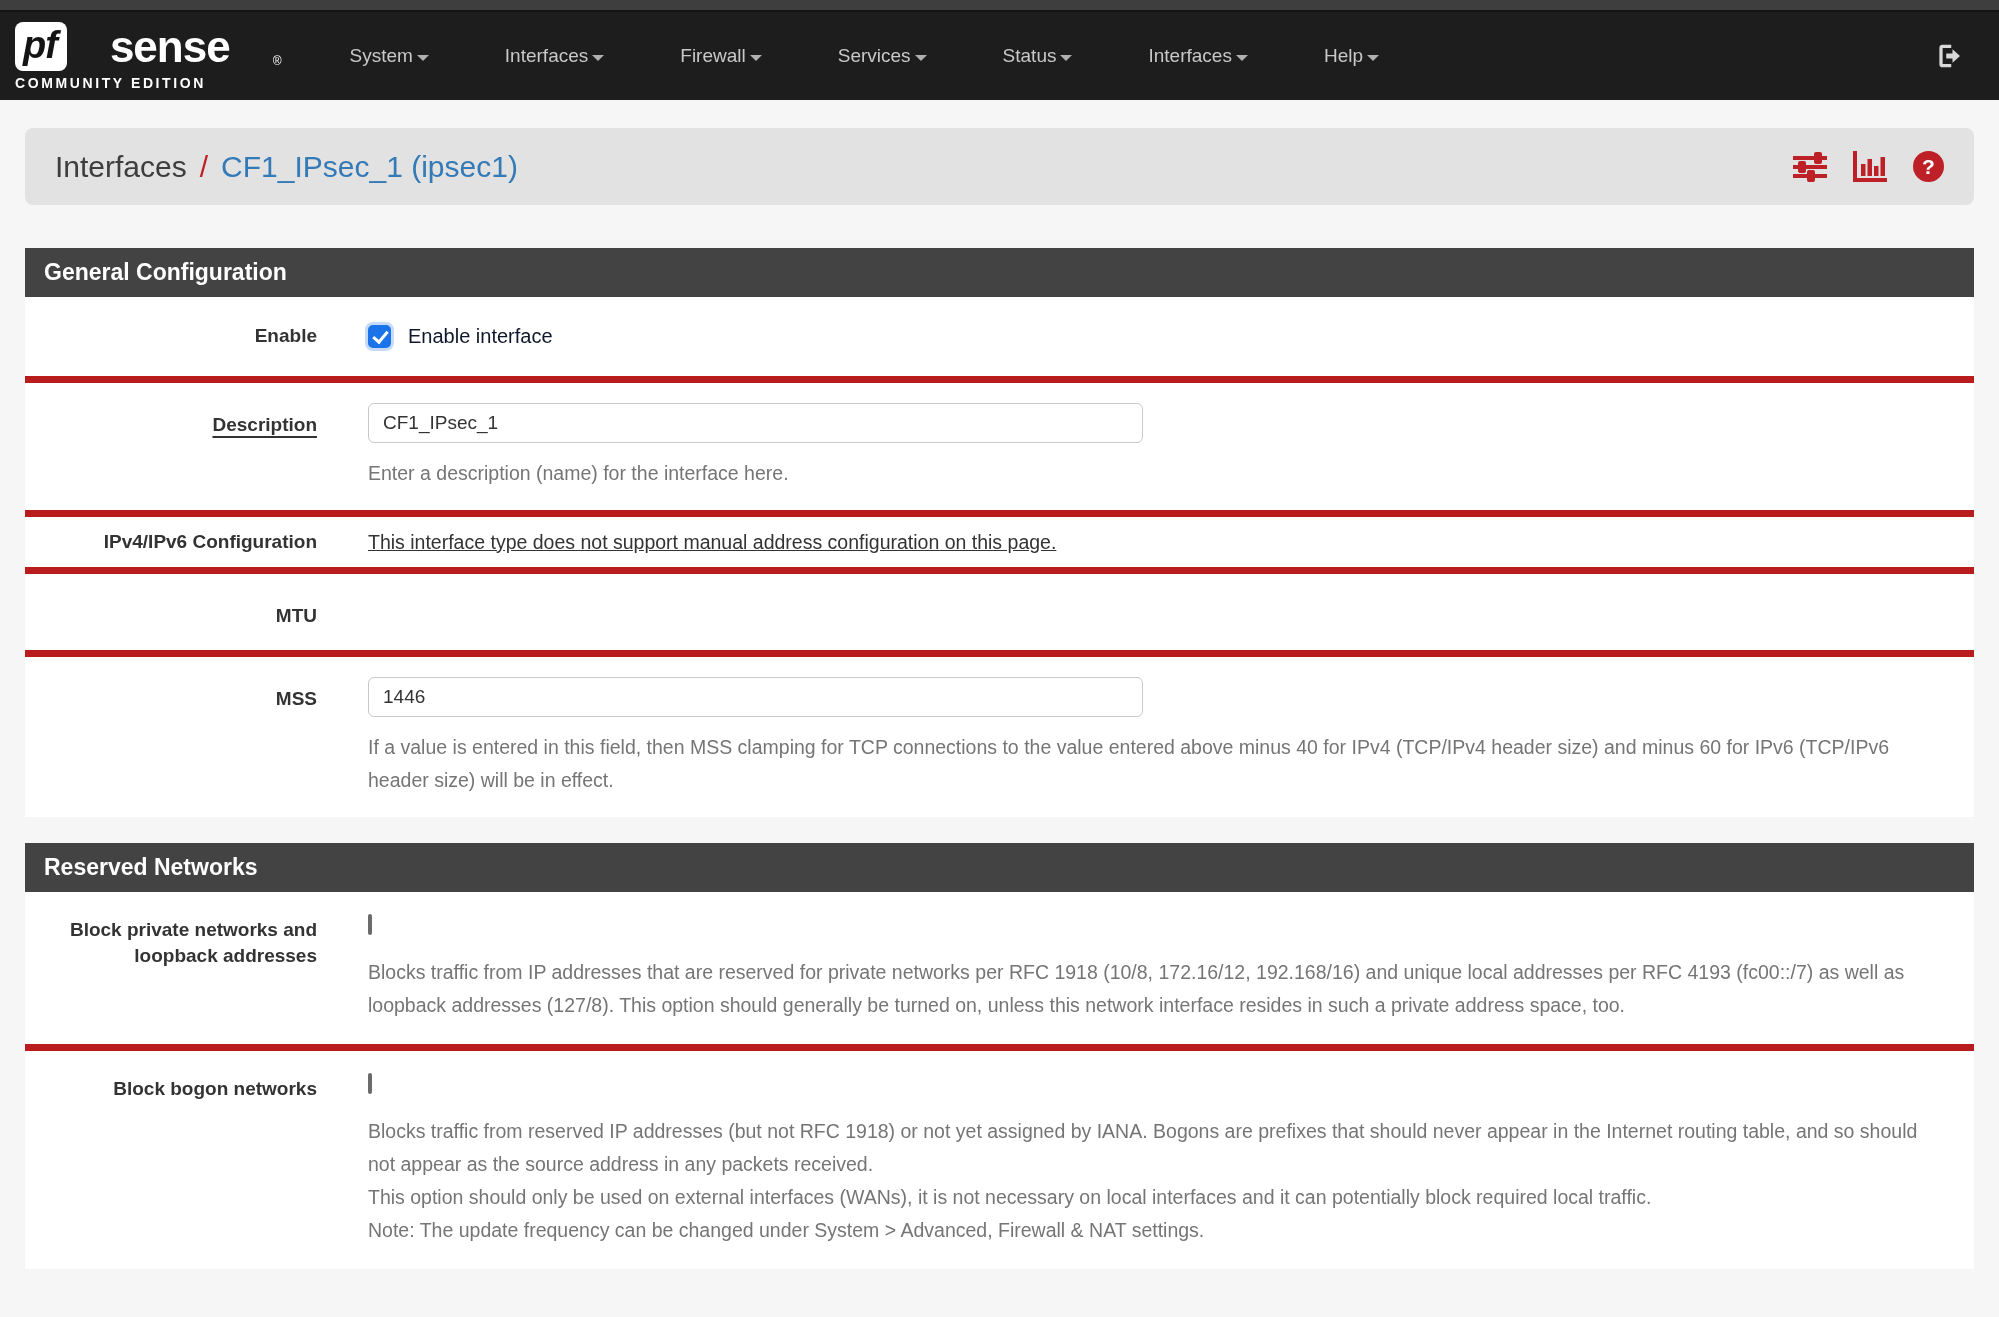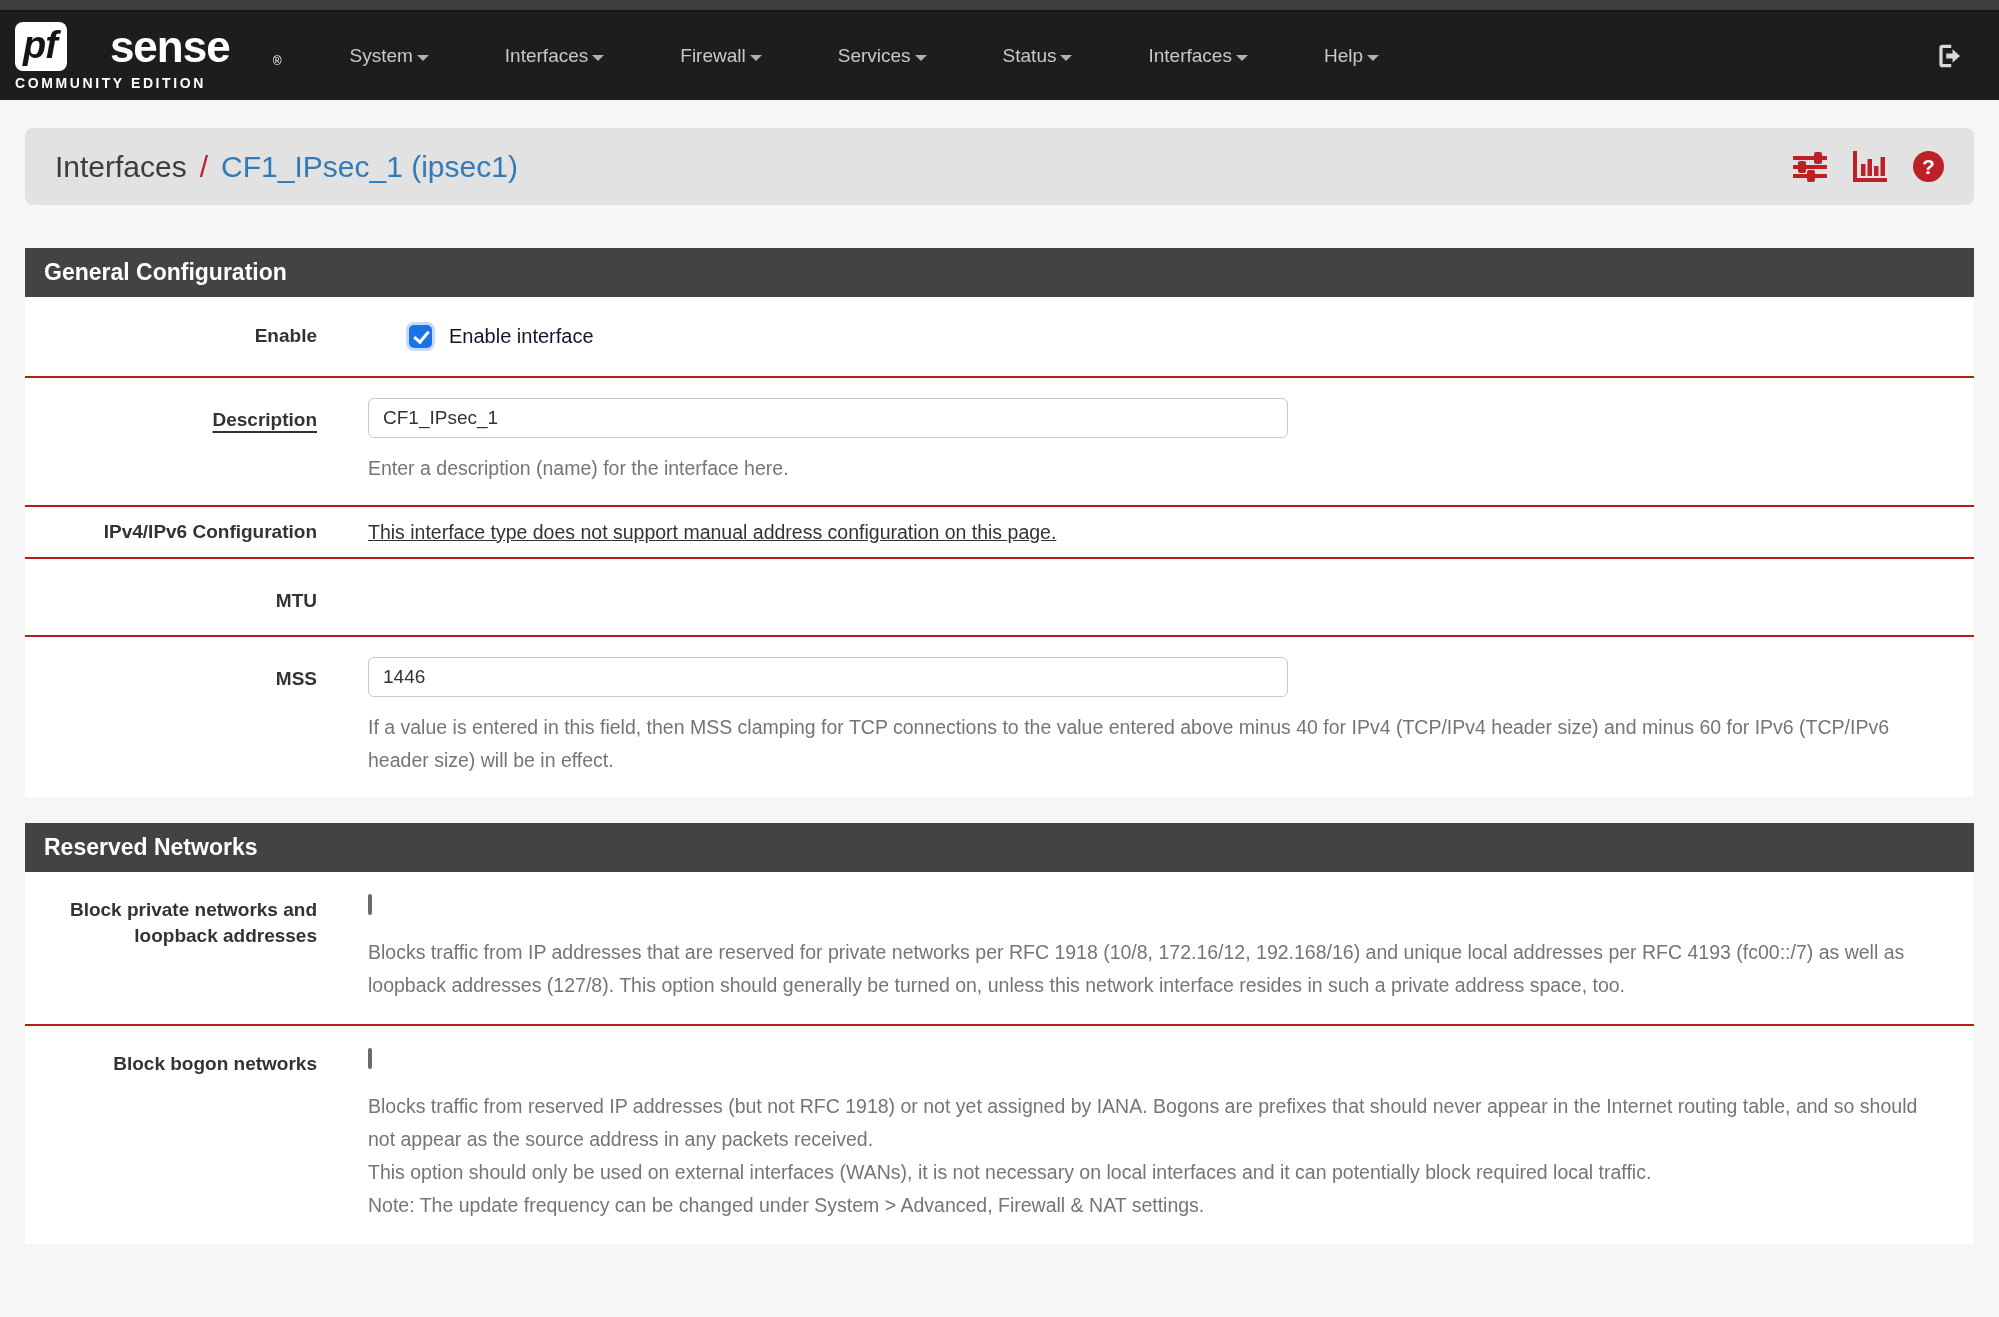--- a/index.html
+++ b/index.html
@@ -40,46 +40,46 @@
                  font-weight:bold; font-size:21px; display:flex; align-items:center;
                  justify-content:center; cursor:pointer; }
 
   
   .panel { margin:0 25px; }
   .panel-first { margin-top:43px; }
   .panel-gap { margin-top:26px; }
   .panel-header { background:#434343; color:#fff; font-weight:bold; font-size:23px;
                   padding:11px 19px; }
   .panel-body { background:#fff; }
-  .frow { display:flex; border-top:2px solid #b91c1c; }
+  .frow { display:flex; border-top:7px solid #b91c1c; }
   .frow:first-child { border-top:none; }
   .col-label { flex:0 0 292px; text-align:right; font-weight:bold; font-size:19px;
                color:#333; line-height:1.4; }
   .col-control { flex:1; padding:0 40px 0 51px; }
   .underlined { text-decoration:underline; text-decoration-thickness:2px; text-underline-offset:5px; }
 
-  .row-enable { padding:26px 0; align-items:center;gap:41px; }
+  .row-enable { padding:26px 0; align-items:center; }
   .row-desc { padding:20px 0; }
   .row-ip { padding:12px 0; }
   .row-mtu { padding:20px 0; }
   .row-mss { padding:20px 0; }
   .row-check { padding:24px 0 22px; }
   .pt-input { padding-top:9px; }
   .pt-check { padding-top:1px; }
 
   .check-inline { display:flex; align-items:center; gap:17px; }
   .cb { width:23px; height:23px; border:2px solid #6b6b6b; border-radius:5px; background:#fff;
         position:relative; flex:0 0 auto; cursor:pointer; }
   .cb.checked { background:#1a73e8; border-color:#1a73e8;
                 box-shadow:0 0 0 3px rgba(66,133,244,.30); }
   .cb.checked::after { content:""; position:absolute; left:6px; top:1px; width:6px; height:12px;
                        border:solid #fff; border-width:0 3px 3px 0; transform:rotate(40deg); }
   .cb-label { font-size:20px; color:#0f172a; }
 
-  .text-input { width:920px; height:40px; border:1px solid #c9c9c9; border-radius:6px;
+  .text-input { width:775px; height:40px; border:1px solid #c9c9c9; border-radius:6px;
                 font-size:19px; color:#333; padding:0 14px; background:#fff; outline:none;
                 font-family:"Liberation Sans","DejaVu Sans",sans-serif; }
   .static-text { font-size:19.5px; color:#333; line-height:26px;text-decoration:underline; }
   .help { font-size:19.5px; color:#757575; line-height:33px; margin-top:14px; }
   .help-first { margin-top:22px; }
   .help-more { margin-top:0; }
 </style>
 </head>
 <body>
 

